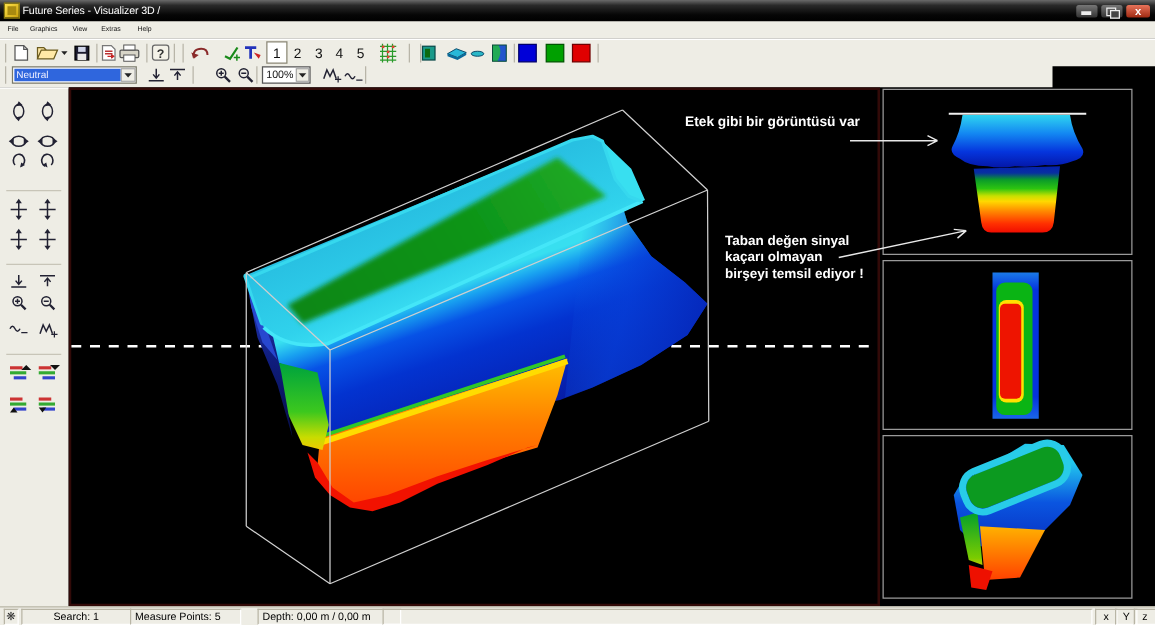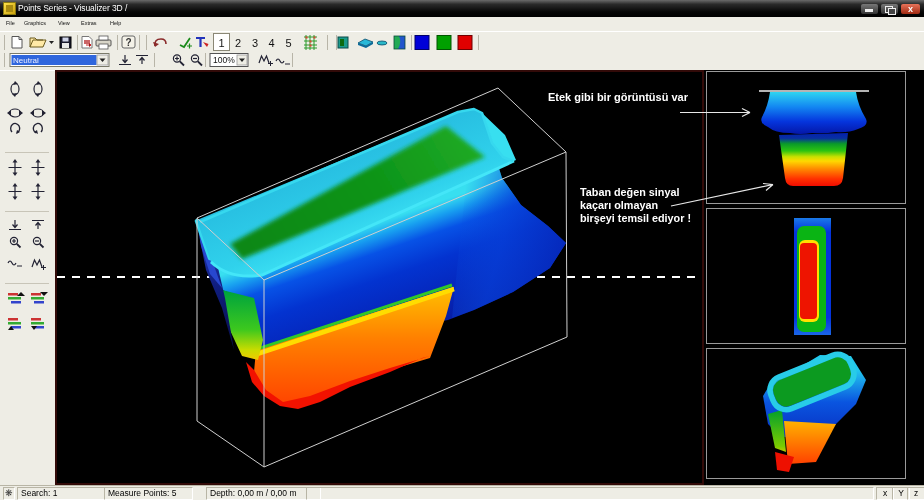--- a/index.html
+++ b/index.html
@@ -10,39 +10,39 @@
     background:linear-gradient(#6a6a6a 0%,#2a2a2a 25%,#060606 70%,#000 100%);}
   #titleicon{left:3px;top:2px;width:13px;height:13px;
     background:linear-gradient(135deg,#ffe24a,#caa10c);border:1px solid #8a7a10;box-sizing:border-box;}
   #titletext{left:18px;top:3px;color:#fff;font-size:8.5px;line-height:11px;letter-spacing:-0.1px;}
   .winbtn{top:4px;height:10px;border-radius:2px;}
   
   #menubar{left:0;top:17px;width:924px;height:14px;background:#eeede5;color:#111;}
   .menuitem{position:absolute;top:3px;font-size:10px;transform:scale(0.55);transform-origin:left top;}
   
   #tb1{left:0;top:31px;width:924px;height:21px;background:#eeede5;border-top:1px solid #fff;}
-  #tb2{left:0;top:52px;width:924px;height:18px;background:#eeede5;}
+  #tb2{left:0;top:52px;width:842px;height:18px;background:#eeede5;}
   
   #sidebar{left:0;top:70px;width:55px;height:415px;background:#eeede5;border-top:1px solid #fff;}
   
   #statusbar{left:0;top:485px;width:924px;height:15px;background:#eeede5;border-top:1px solid #b8b5a5;font-size:8.5px;color:#000;}
   .scell{position:absolute;top:1px;height:11px;border:1px solid;border-color:#b8b5a5 #fff #fff #b8b5a5;padding:0 3px;line-height:11px;}
   
   #mainview{left:55px;top:70px;width:649px;height:415px;background:#000;
     border:2px solid #320a08;box-sizing:border-box;}
   #rightarea{left:704px;top:70px;width:220px;height:415px;background:#000;}
   .panel{position:absolute;left:2px;width:200px;background:#000;border:1px solid #9a9a9a;box-sizing:border-box;}
 </style>
 </head>
 <body>
 <div class="abs" id="titlebar"></div>
 <div class="abs" id="titleicon">
     <div style="position:absolute;left:2px;top:2px;width:7px;height:7px;background:#a88a10;"></div>
   </div>
-<div class="abs" id="titletext">Points Series - Visualizer 3D /</div>
+<div class="abs" id="titletext">Future Series - Visualizer 3D /</div>
 <div class="abs winbtn" style="left:861px;width:17px;background:linear-gradient(#777,#333);"></div>
 <div class="abs" style="left:865px;top:9px;width:8px;height:3px;background:#eee;"></div>
 <div class="abs winbtn" style="left:881px;width:17px;background:linear-gradient(#777,#333);"></div>
 <div class="abs" style="left:885px;top:6px;width:6px;height:5px;border:1px solid #eee;"></div>
 <div class="abs" style="left:888px;top:8px;width:6px;height:5px;border:1px solid #eee;background:#444;"></div>
 <div class="abs winbtn" style="left:901px;width:19px;background:linear-gradient(#e8735a,#a02a12);color:#fff;font-size:9px;font-weight:bold;text-align:center;line-height:10px;">x</div>
 
 <div class="abs" id="menubar">
   <span class="menuitem" style="left:6px;">File</span>
   <span class="menuitem" style="left:24px;">Graphics</span>
@@ -419,20 +419,20 @@
     <g transform="rotate(-22 812 382)">
       <rect x="769" y="365" width="86" height="34" rx="14" fill="none" stroke="#28cce8" stroke-width="5.5"></rect>
       <rect x="772" y="368" width="80" height="28" rx="11" fill="#0c9a20"></rect>
     </g>
   </svg>
   </div>
 </div>
 
 <div class="abs" id="statusbar">
   <div class="scell" style="left:3px;width:8px;padding:0 1px;font-size:9px;line-height:10px;color:#333;">❋</div>
-  <div class="scell" style="left:17px;width:80px;">Search: 1</div>
+  <div class="scell" style="left:17px;width:80px;text-align:center;">Search: 1</div>
   <div class="scell" style="left:104px;width:81px;">Measure Points: 5</div>
   <div class="scell" style="left:206px;width:107px;">Depth: 0,00 m / 0,00 m</div>
   <div class="scell" style="left:306px;width:560px;"></div>
   <div class="scell" style="left:876px;width:10px;text-align:center;">x</div>
   <div class="scell" style="left:892px;width:10px;text-align:center;">Y</div>
   <div class="scell" style="left:907px;width:10px;text-align:center;">z</div>
 </div>
 
 </body></html>

